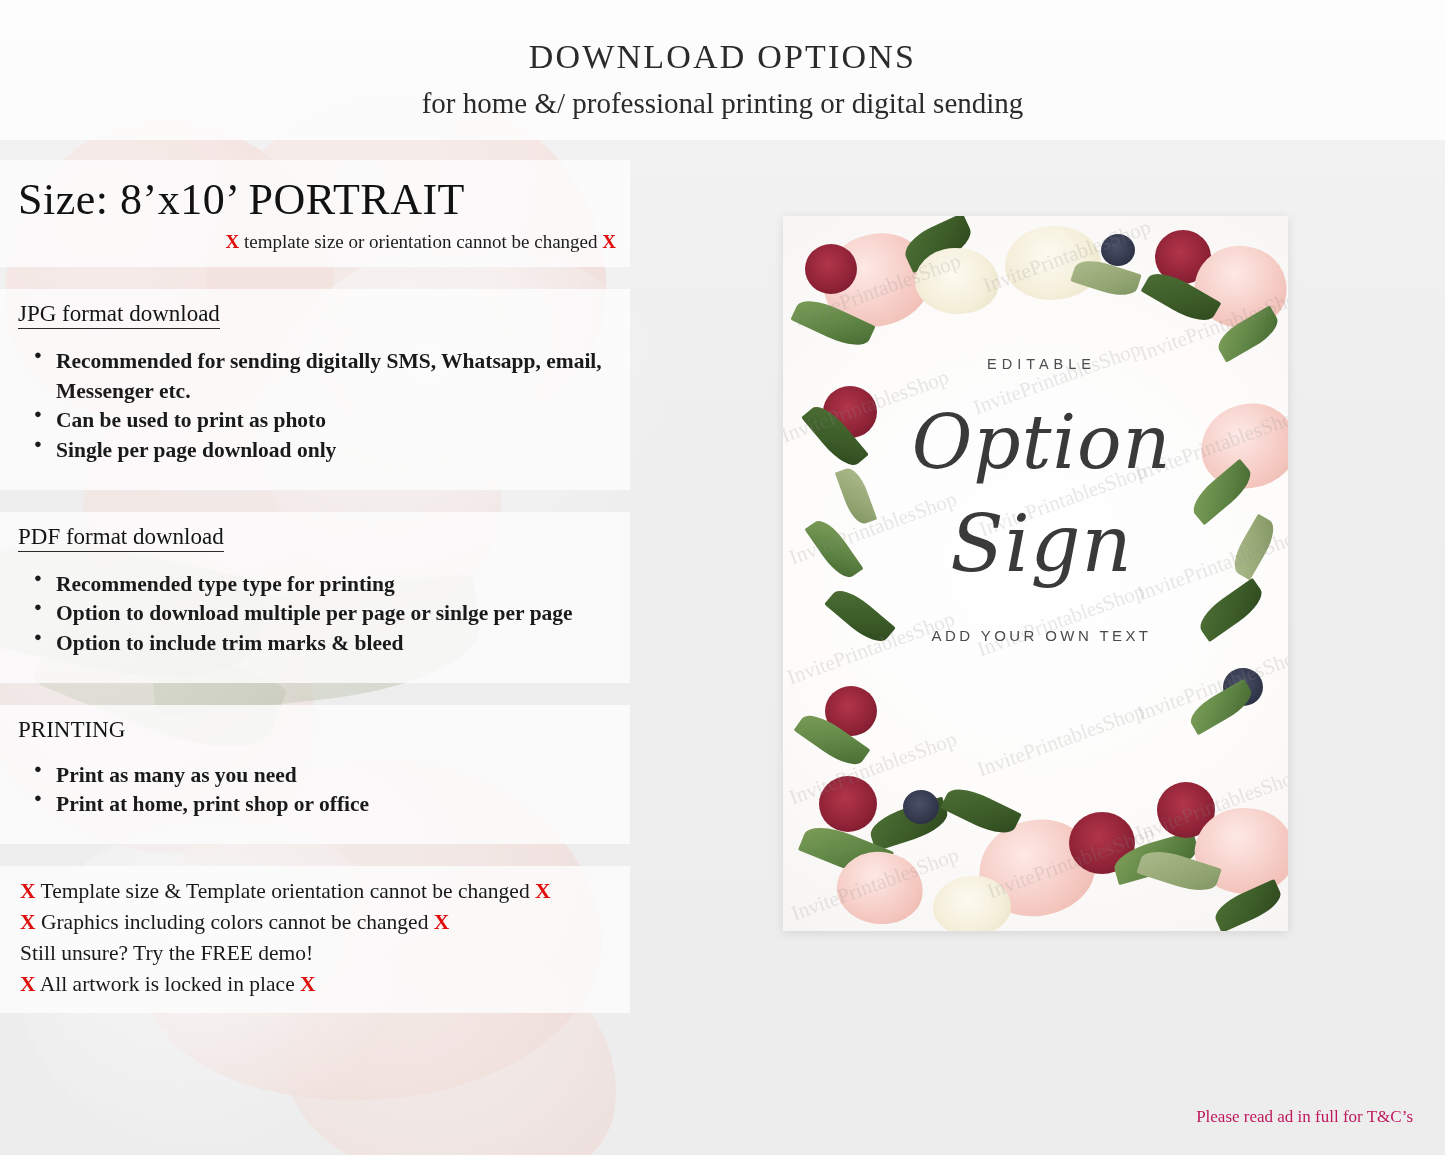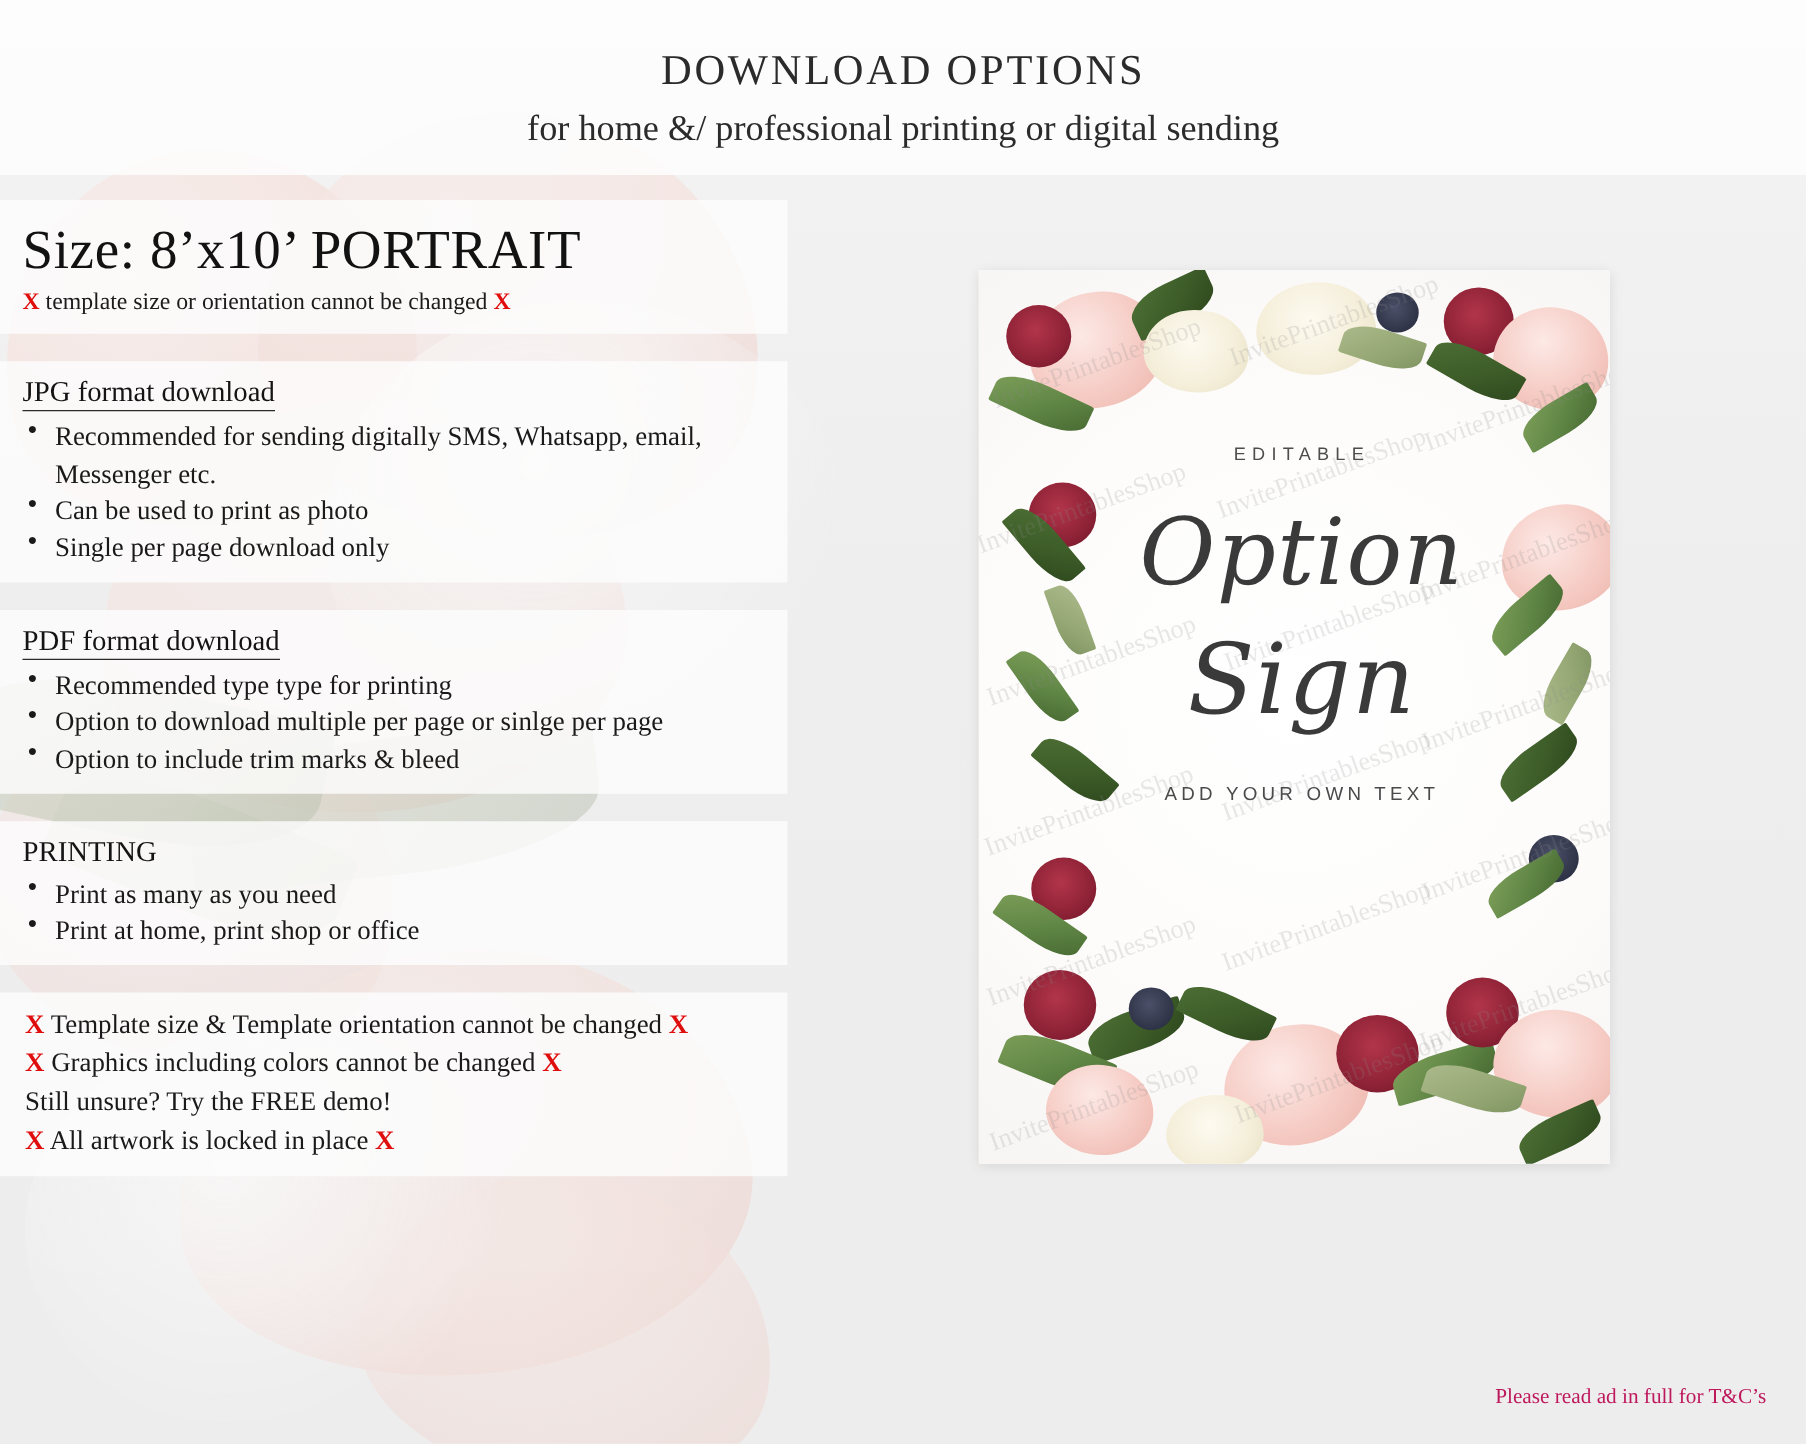--- a/index.html
+++ b/index.html
@@ -95,36 +95,38 @@
     font-size: 44px;
     color: #121212;
     letter-spacing: .5px;
     margin: 0 0 6px 0;
     font-weight: 400;
   }
   .size-note {
     font-size: 19px;
     color: #1c1c1c;
     margin: 0;
+    text-align: right;
   }
   .x-mark {
     color: #e00d0d;
     font-weight: bold;
   }
   .sec-title {
     font-size: 23px;
     color: #141414;
     margin: 2px 0 6px 0;
     display: inline-block;
   }
   .underlined { border-bottom: 1.6px solid #2a2a2a; padding-bottom: 1px; }
   ul.items {
     list-style: none;
-    margin: 0;
+    margin: 12px;
     padding: 0;
+    font-weight: bold;
   }
   ul.items li {
     font-size: 21.5px;
     color: #1a1a1a;
     line-height: 1.38;
     padding-left: 26px;
     position: relative;
   }
   ul.items li::before {
     content: "\25CF";

